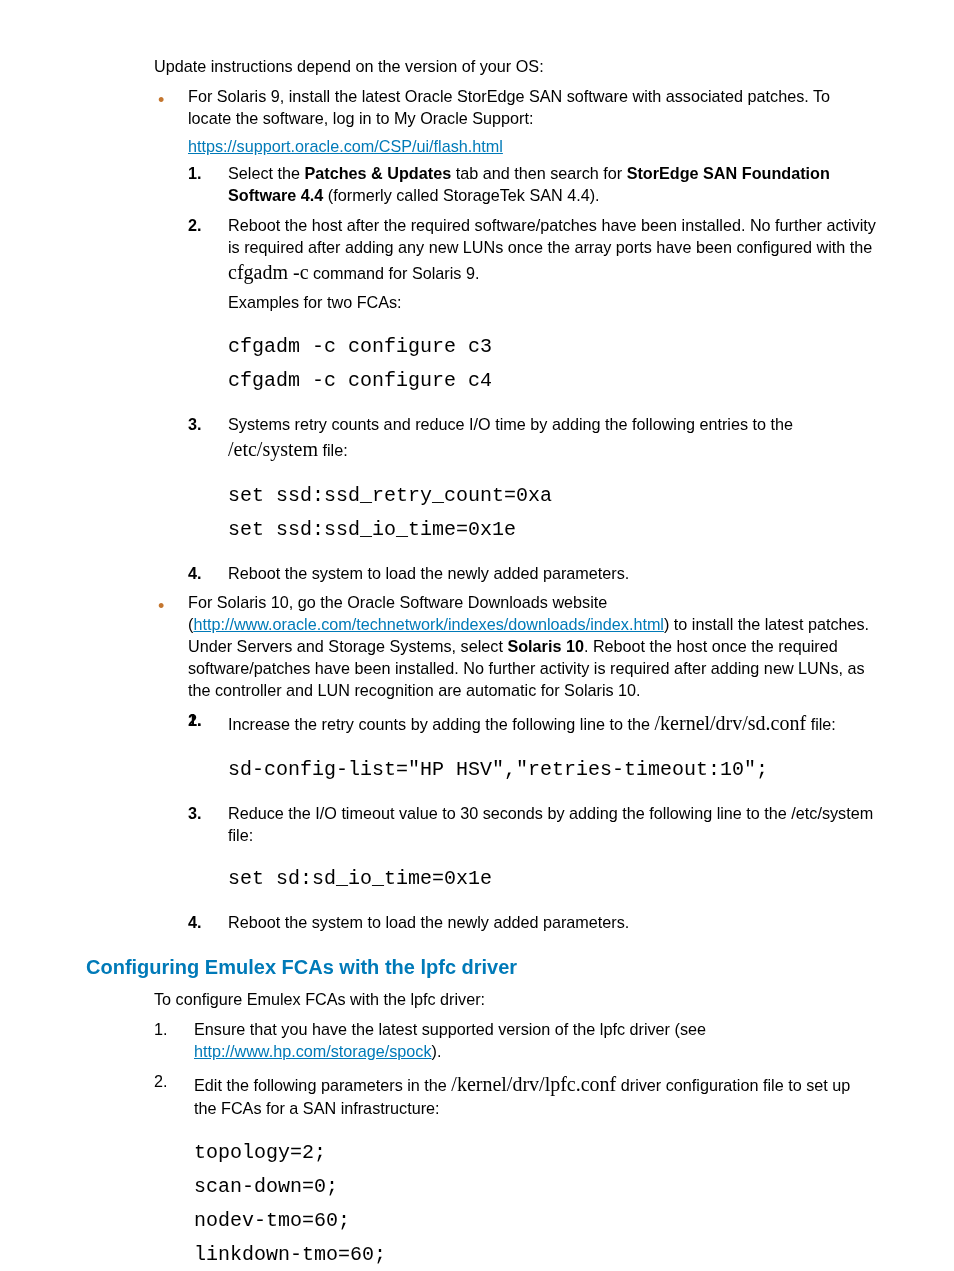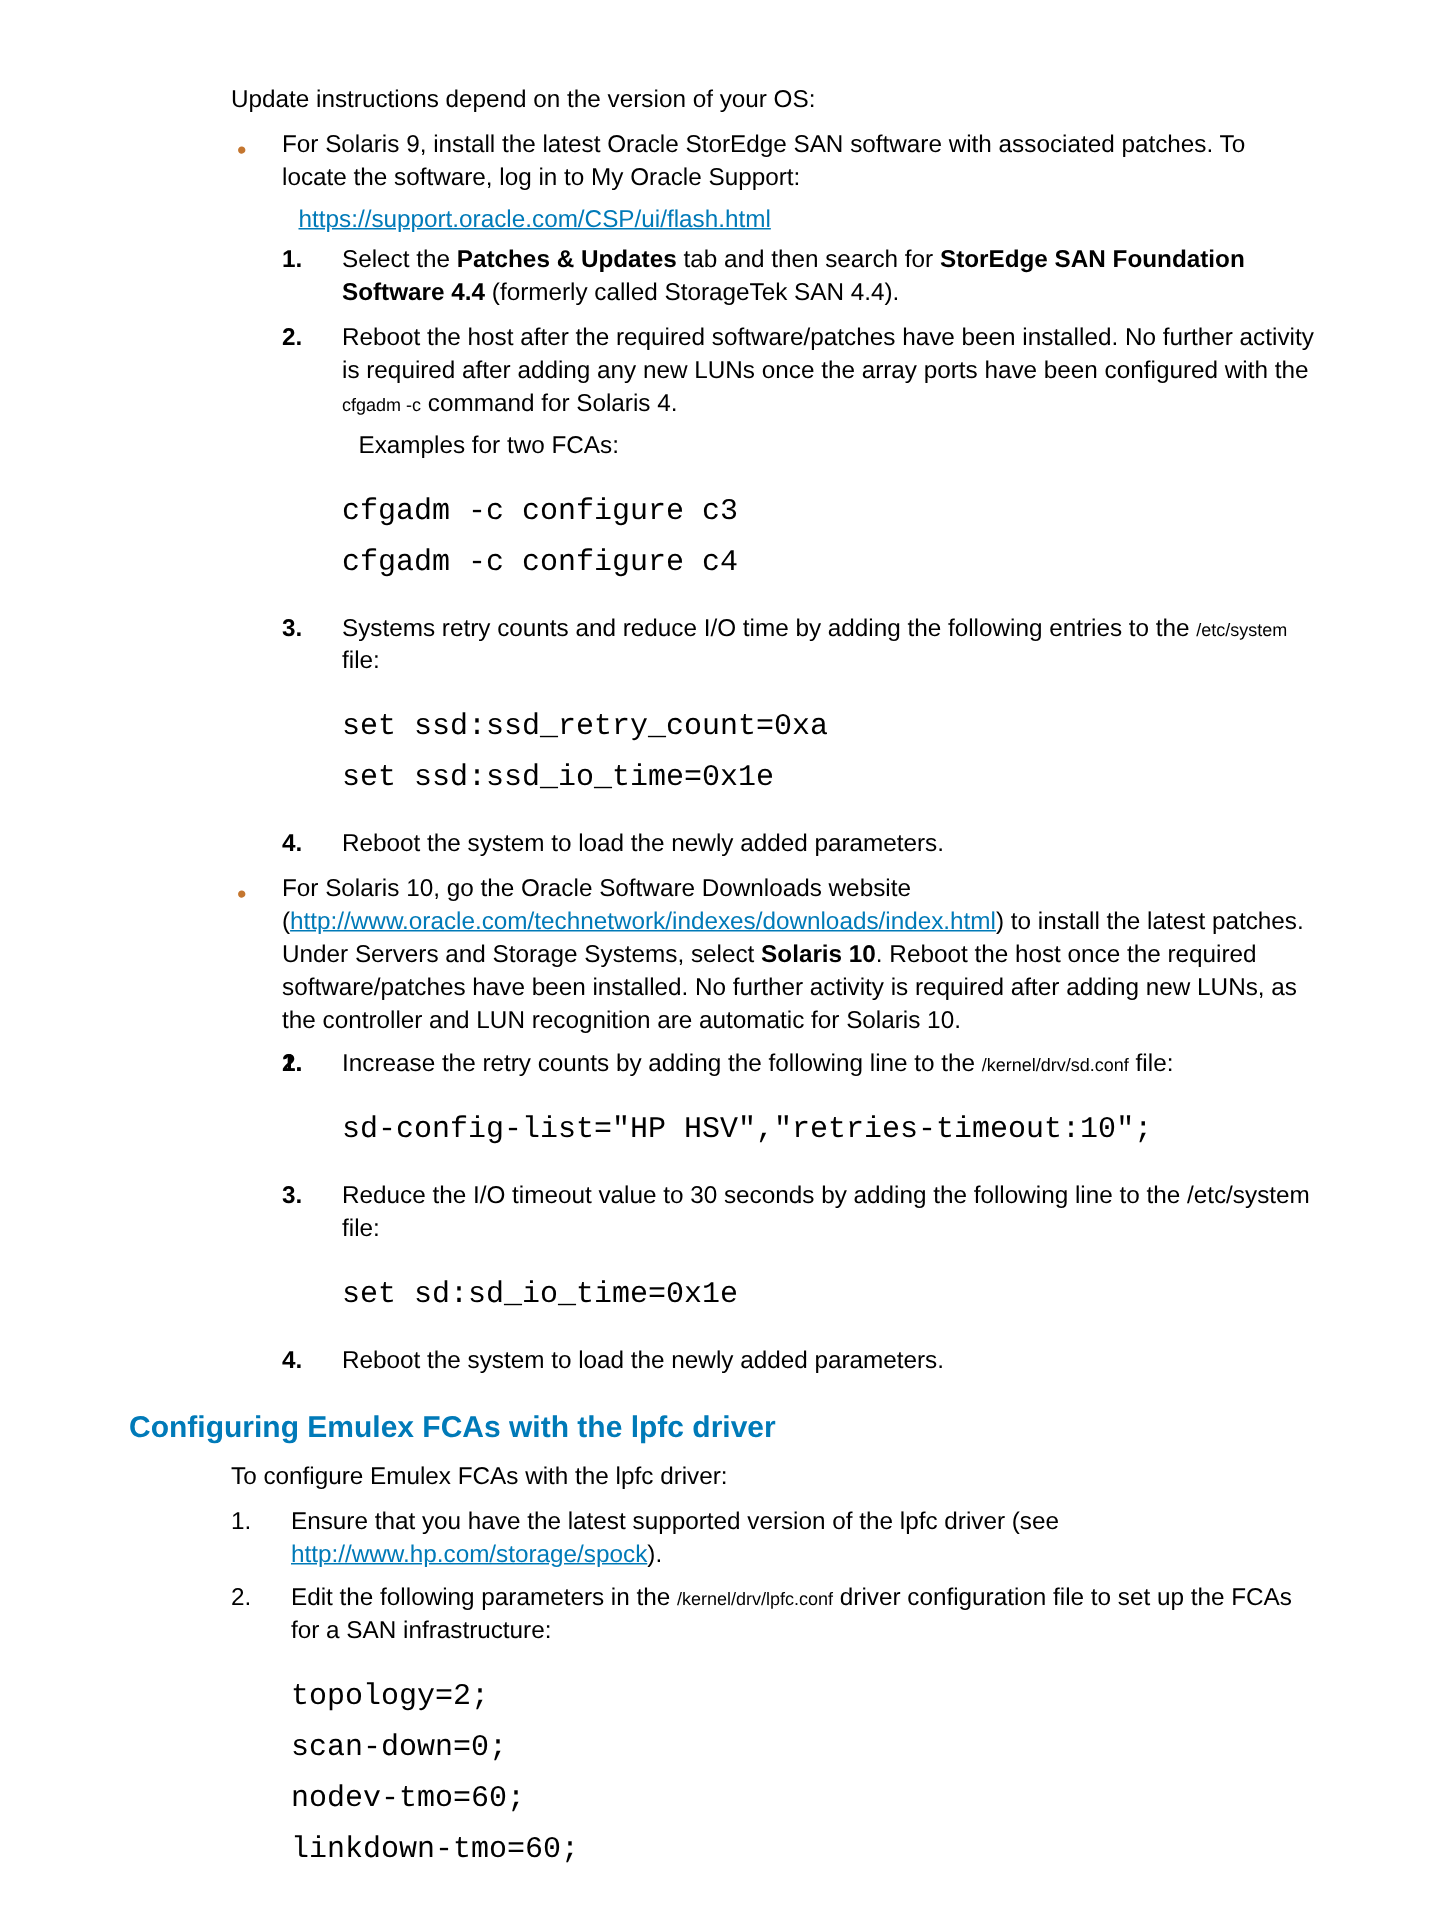--- a/index.html
+++ b/index.html
@@ -51,40 +51,40 @@
     font-weight: bold;
   }
   ol.numbered.light > li > .num {
     font-weight: normal;
   }
   a.link {
     color: #007ab8;
     text-decoration: underline;
   }
   .code {
-    font-family: Liberation Sans, sans-serif;
-    font-size: 12px;
+    font-family: Liberation Serif, serif;
+    font-size: 20px;
   }
   .codeblock {
     font-family: "Courier New", Courier, monospace;
     font-size: 20px;
     white-space: pre;
     margin: 16px 0;
     line-height: 1.7;
   }
   b { font-weight: bold; }
   h2.section {
     font-family: Arial, Helvetica, sans-serif;
     font-weight: bold;
     color: #007ab8;
     font-size: 20px;
     margin: 20px 0 8px 0;
   }
   .para {
-    margin: 6px 11px;
+    margin: 6px 0;
   }
 </style>
 </head>
 <body>
 
 <p class="intro">Update instructions depend on the version of your OS:</p>
 
 <ul class="bullets">
 
   <li>
@@ -93,21 +93,21 @@
       <a class="link">https://support.oracle.com/CSP/ui/flash.html</a>
     </div>
 
     <ol class="numbered">
       <li>
         <span class="num">1.</span>
         <span>Select the </span><b>Patches &amp; Updates</b><span> tab and then search for </span><b>StorEdge SAN Foundation Software 4.4</b><span> (formerly called StorageTek SAN 4.4).</span>
       </li>
       <li>
         <span class="num">2.</span>
-        <span>Reboot the host after the required software/patches have been installed. No further activity is required after adding any new LUNs once the array ports have been configured with the </span><span class="code">cfgadm -c</span><span> command for Solaris 4.</span>
+        <span>Reboot the host after the required software/patches have been installed. No further activity is required after adding any new LUNs once the array ports have been configured with the </span><span class="code">cfgadm -c</span><span> command for Solaris 9.</span>
         <div class="para">Examples for two FCAs:</div>
         <div class="codeblock">cfgadm -c configure c3
 cfgadm -c configure c4</div>
       </li>
       <li>
         <span class="num">3.</span>
         <span>Systems retry counts and reduce I/O time by adding the following entries to the </span><span class="code">/etc/system</span><span> file:</span>
         <div class="codeblock">set ssd:ssd_retry_count=0xa
 set ssd:ssd_io_time=0x1e</div>
       </li>

